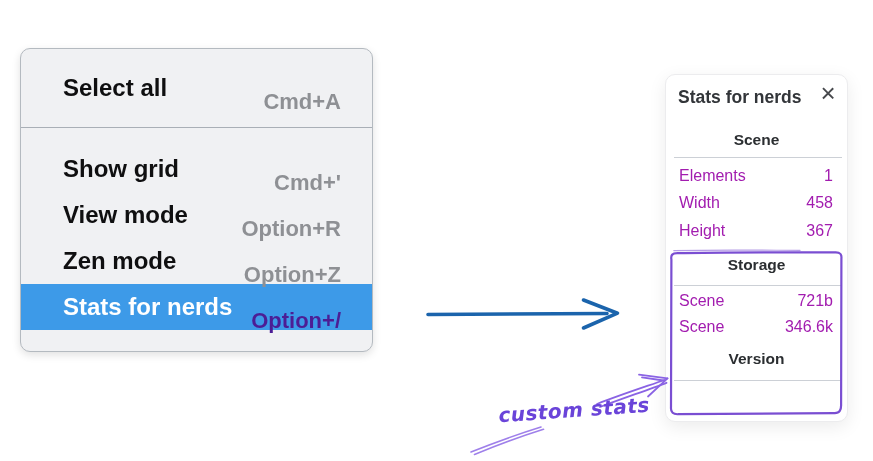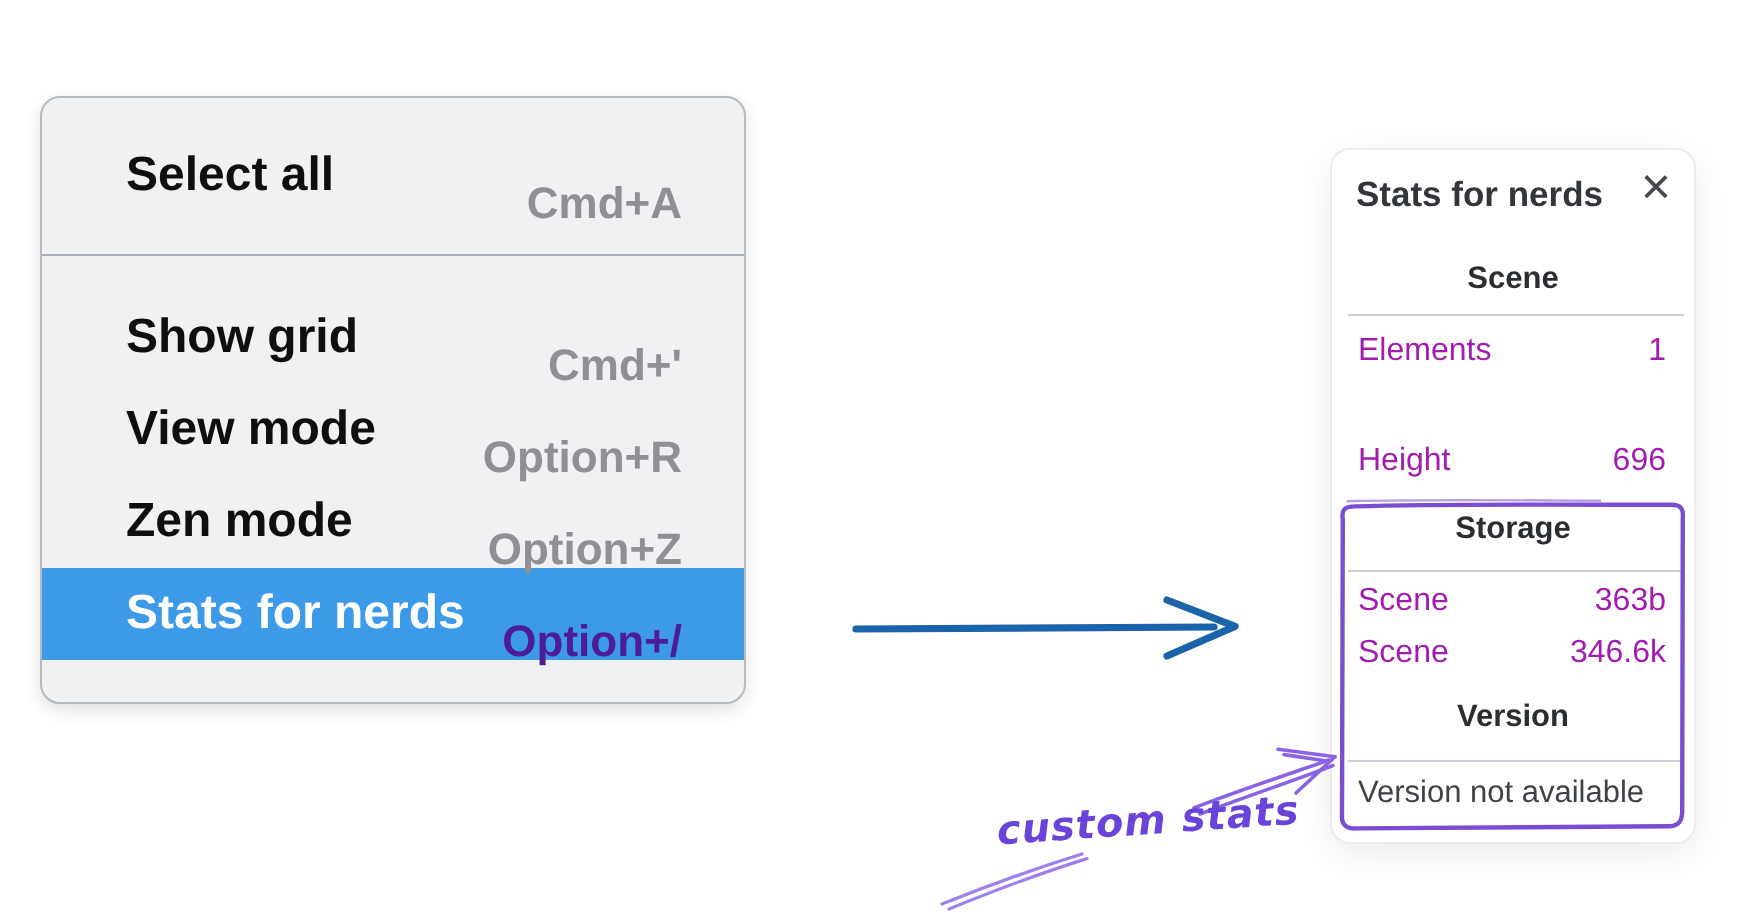--- a/index.html
+++ b/index.html
@@ -100,39 +100,42 @@
   <div class="panel">
     <div class="title">Stats for nerds</div>
     <button class="close-btn">×</button>
 
     <div class="sec-header" style="top:56px;">Scene</div>
     <div class="p-divider" style="top:82px;"></div>
     <div class="stat-row" style="top: 92px; margin-top: 0px;">
       <span>Elements</span>
       <span>1</span>
     </div>
+    <div class="stat-row" style="top:119px;">
+      <span>Width</span>
+      <span>458</span>
+    </div>
     <div class="stat-row" style="top:147px;">
       <span>Height</span>
-      <span>696</span>
+      <span>367</span>
     </div>
 
     <div class="sec-header" style="top:181px;">Storage</div>
     <div class="p-divider" style="top:210px;"></div>
     <div class="stat-row" style="top:217px;">
       <span>Scene</span>
-      <span>363b</span>
+      <span>721b</span>
     </div>
     <div class="stat-row" style="top:243px;">
       <span>Scene</span>
       <span>346.6k</span>
     </div>
 
     <div class="sec-header" style="top:275px;">Version</div>
     <div class="p-divider" style="top:305px;"></div>
-    <div class="p-note" style="top:313px;">Version not available</div>
   </div>
 
   <div class="annot-text">custom stats</div>
 
   <svg class="overlay" viewBox="0 0 873 461" xmlns="http://www.w3.org/2000/svg">
 
     <g stroke="#1b64ac" stroke-width="3.6" fill="none" stroke-linecap="round" stroke-linejoin="round">
       <path d="M428 314.5 L607 313.5"></path>
       <path d="M583.5 300 L617.5 313.2 L583.5 328"></path>
     </g>

